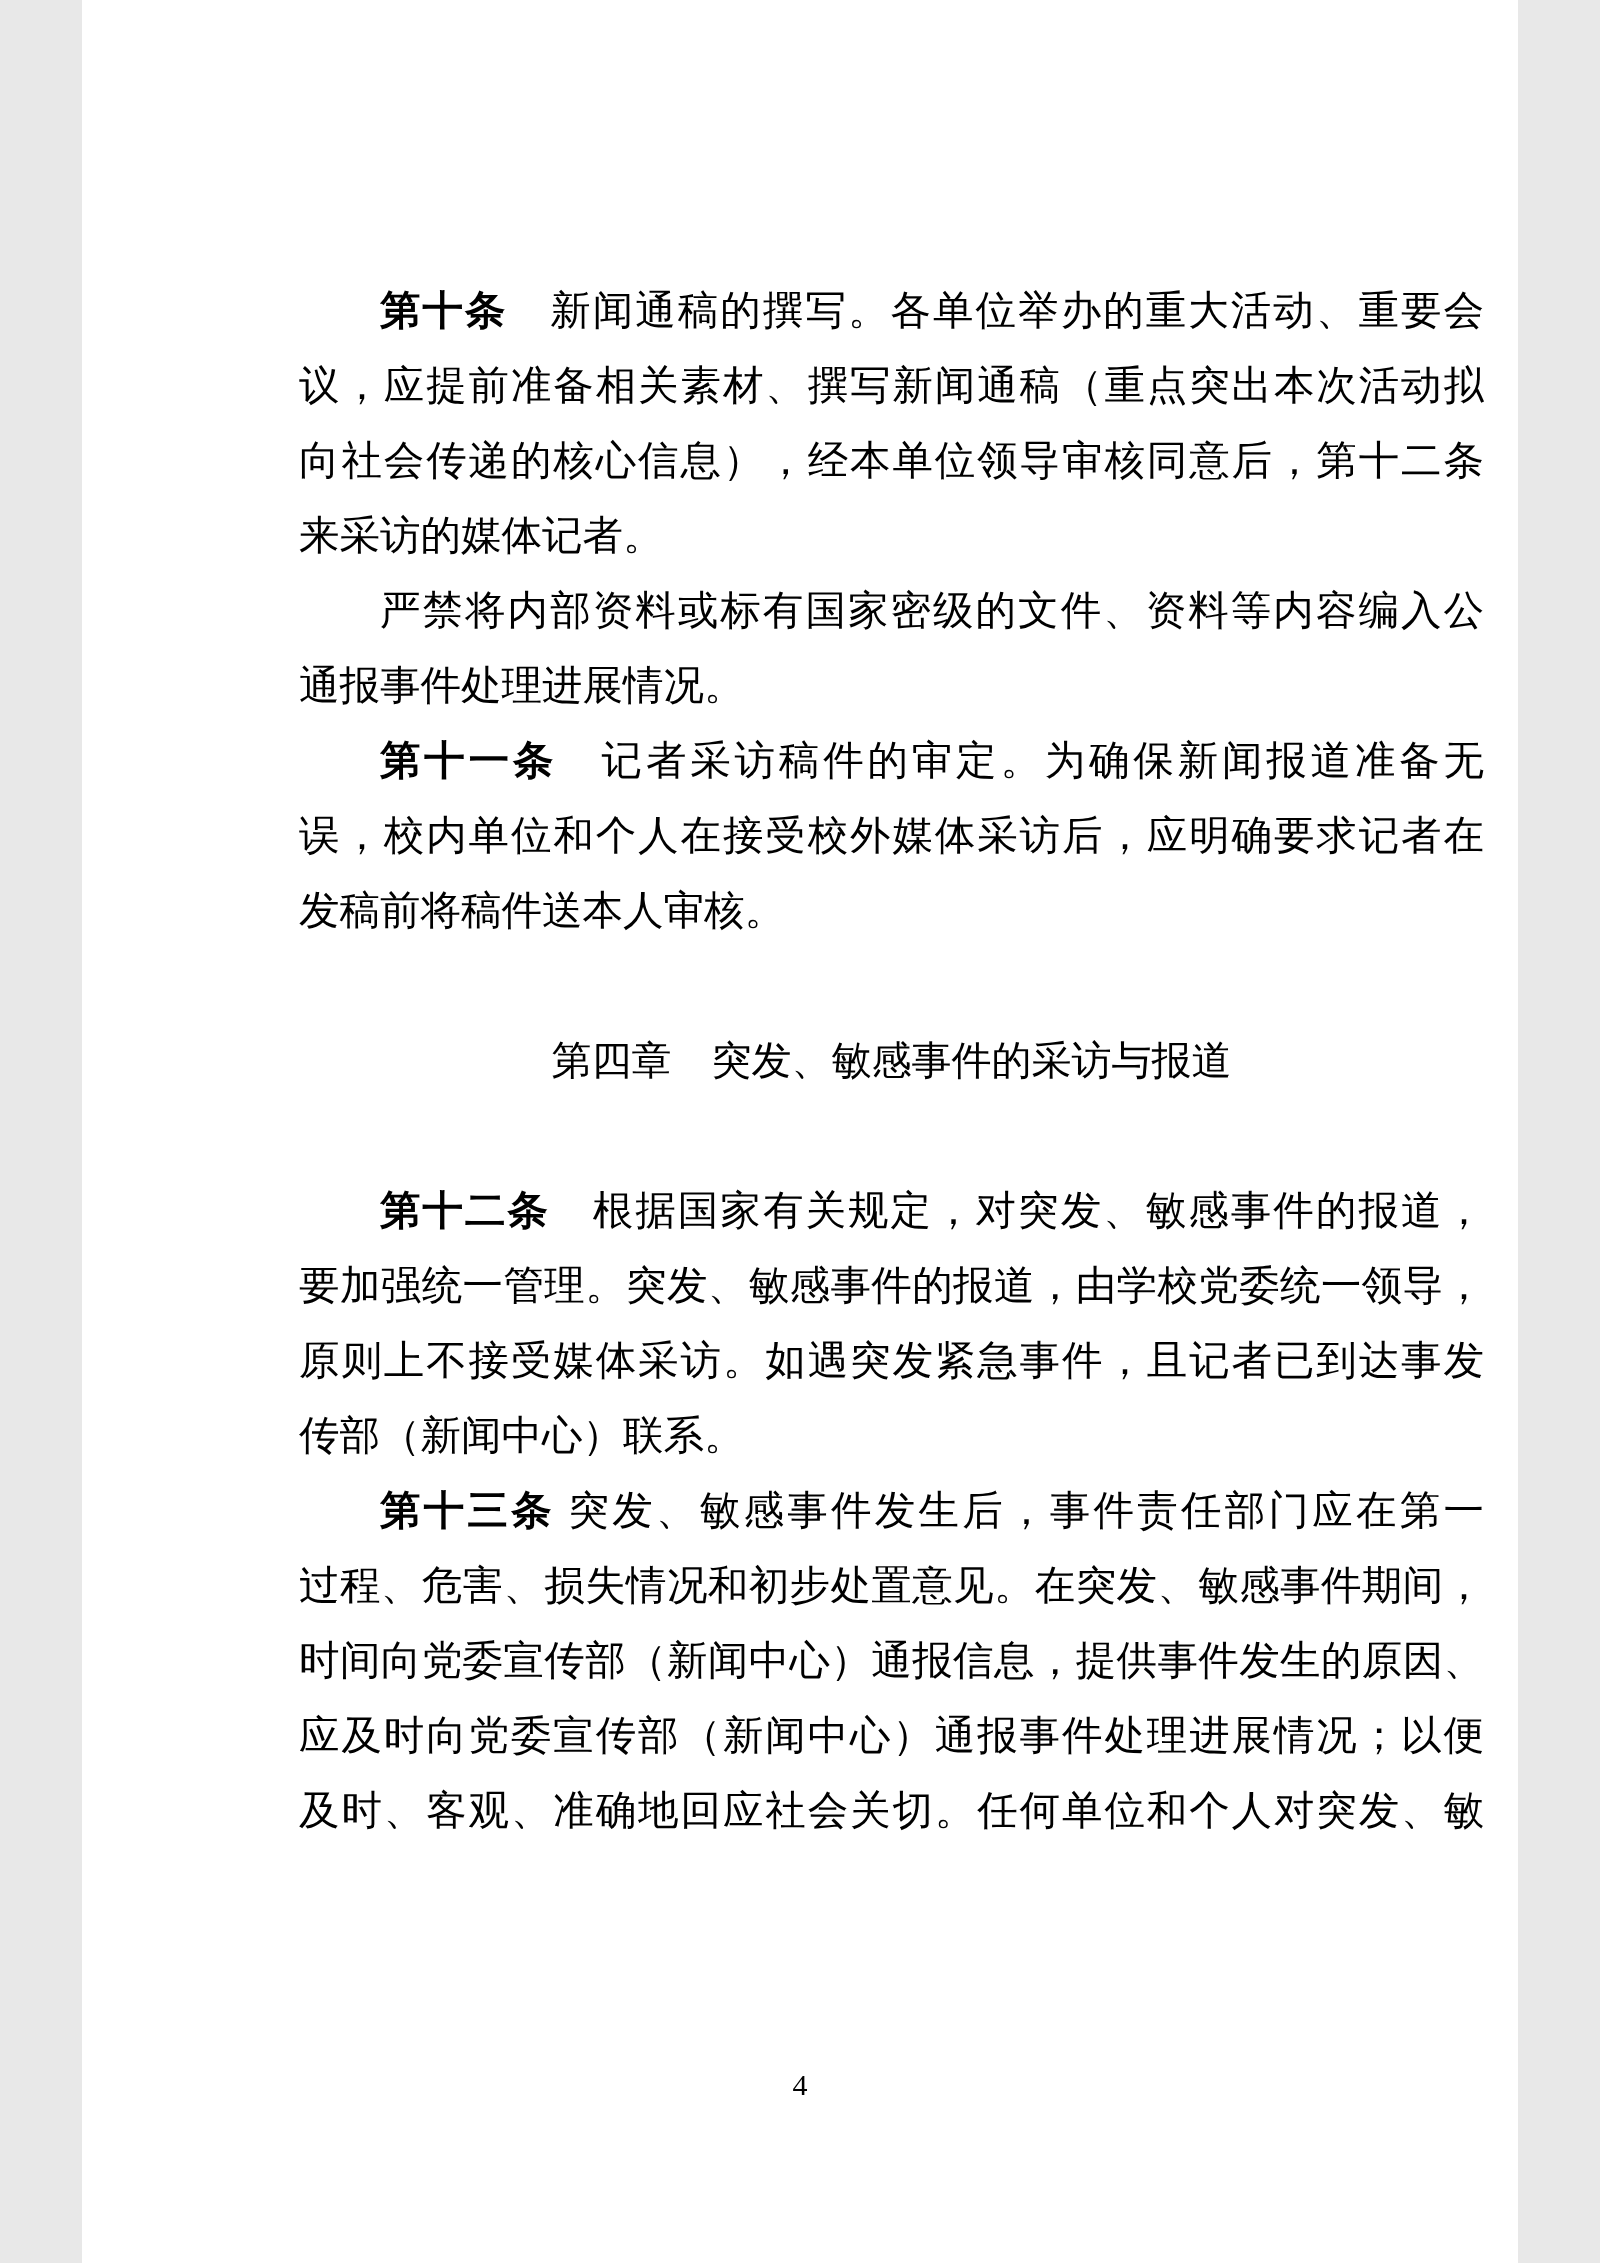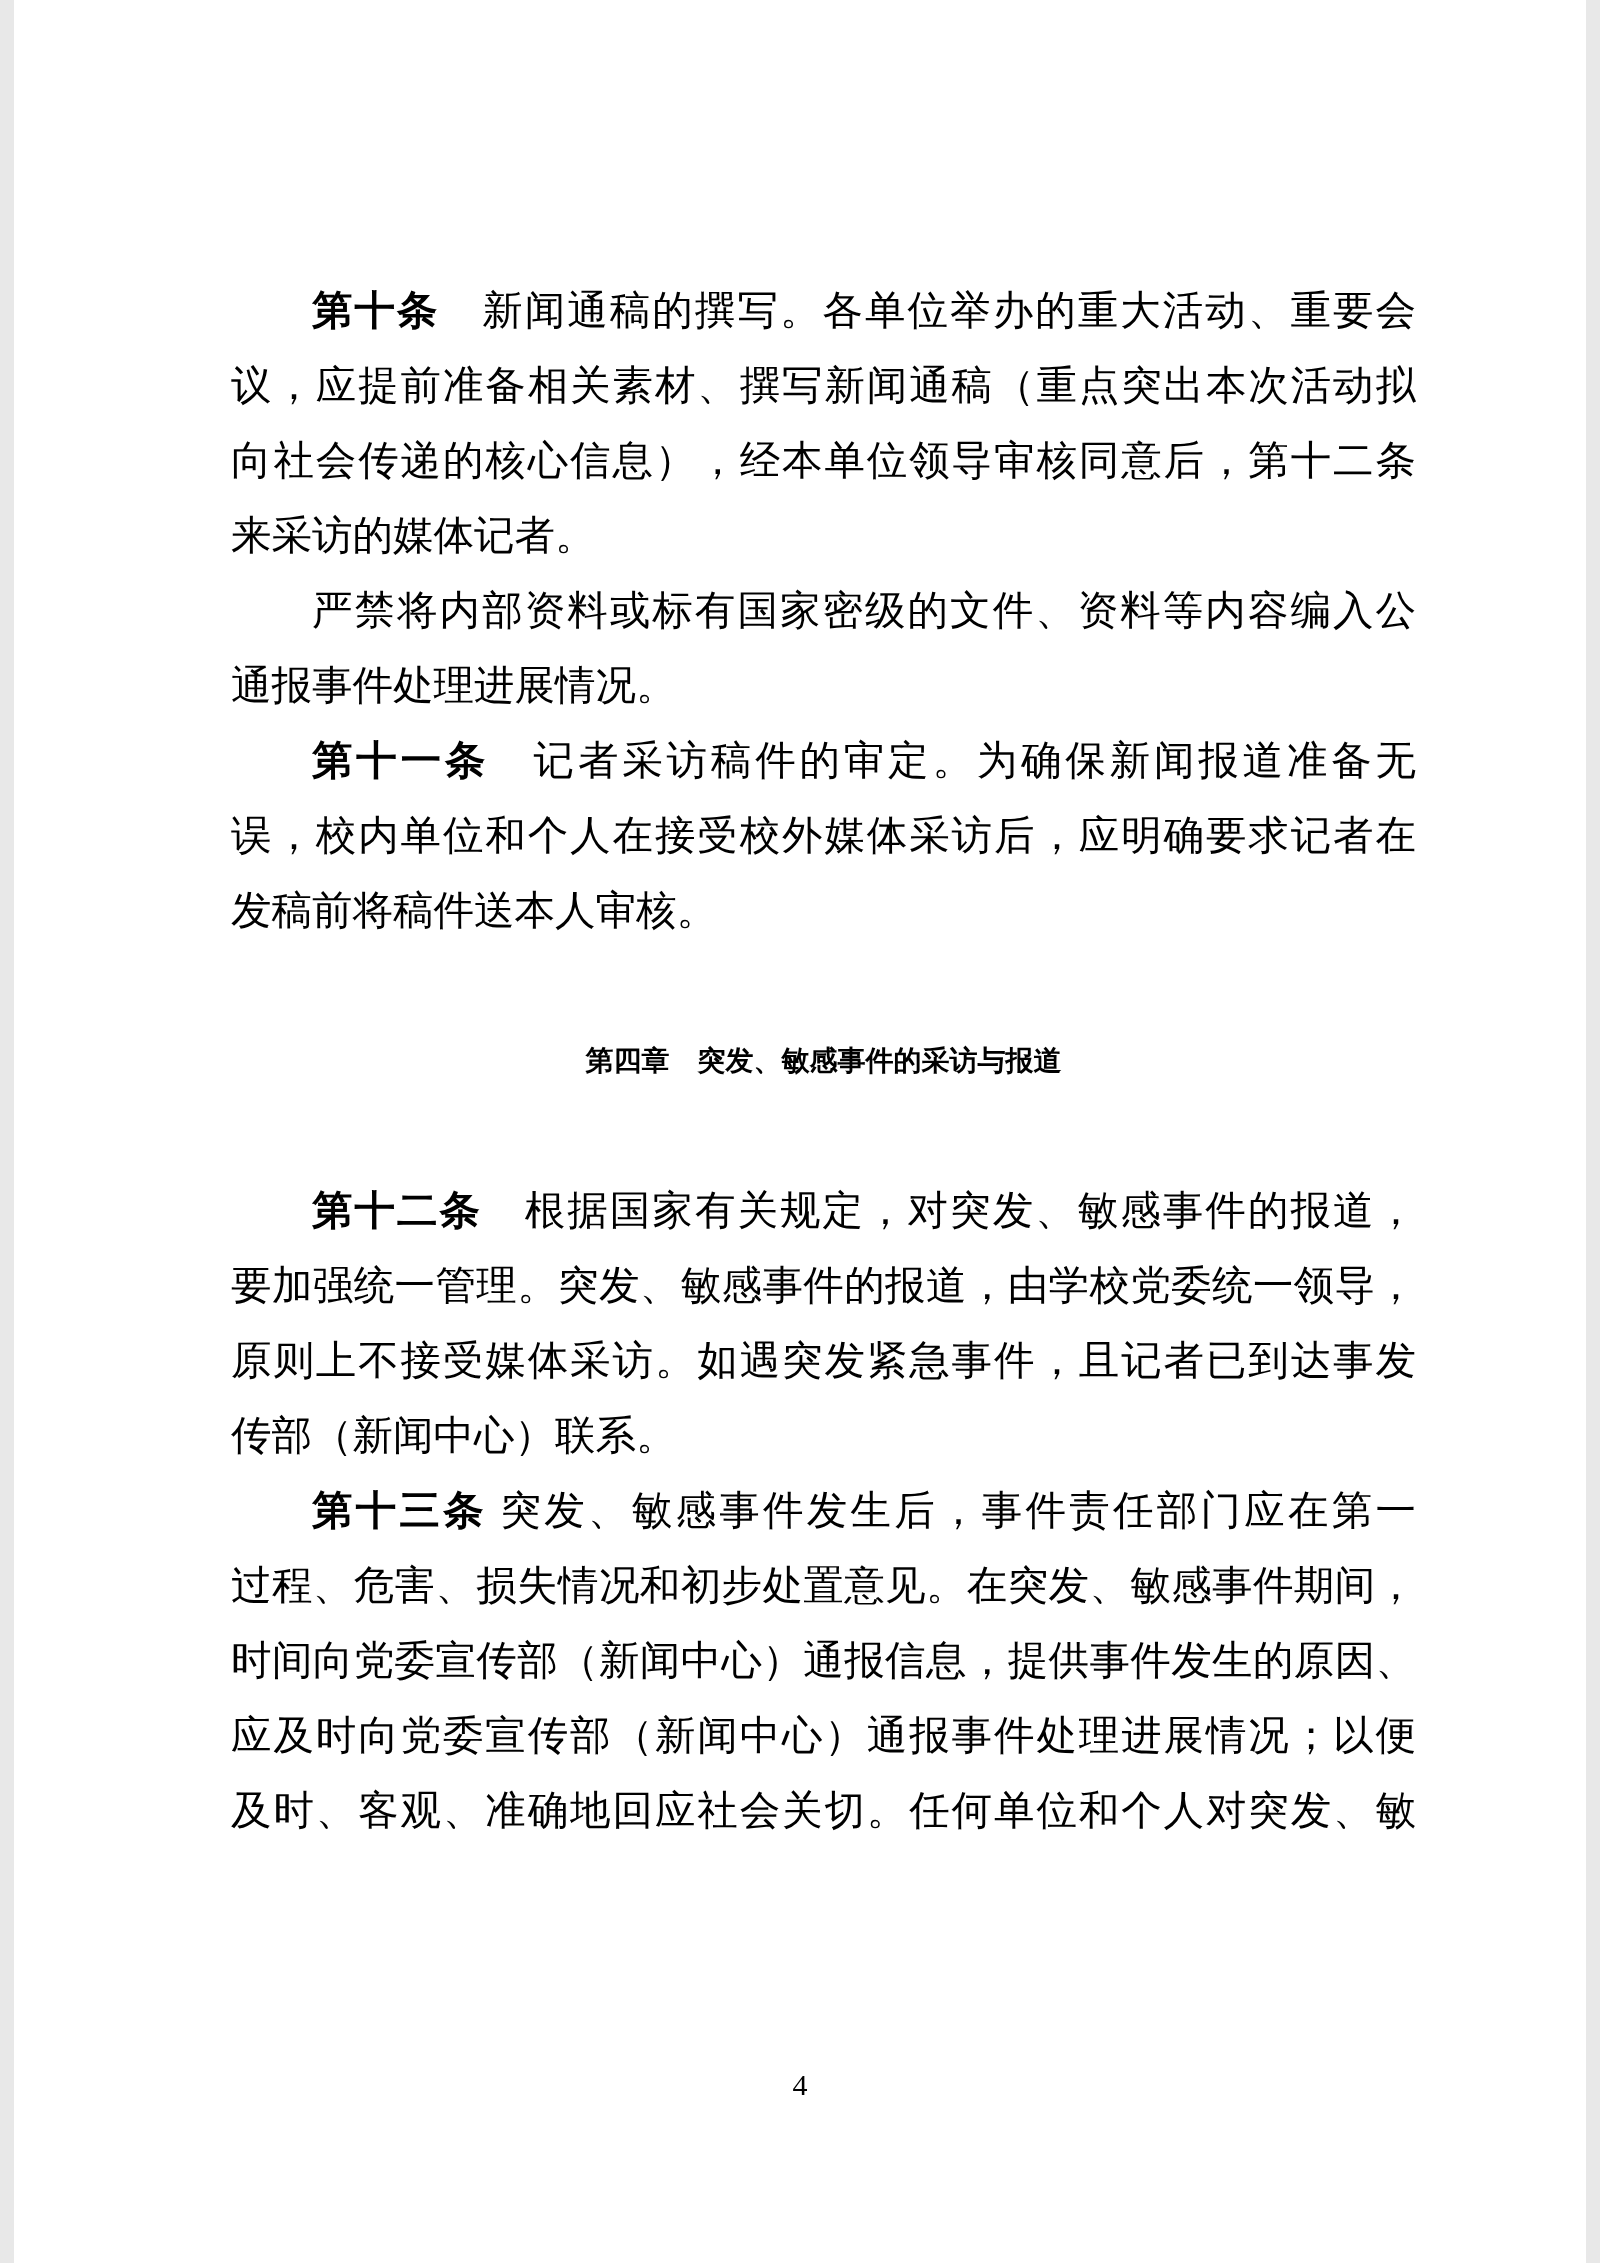--- a/index.html
+++ b/index.html
@@ -1,18 +1,18 @@
 <!DOCTYPE html>
 <html><head>
 <meta charset="utf-8">
 <style>
   html,body{margin:0;padding:0;background:#e8e8e8;}
   .page{
     position:relative;
-    width:1572px;height:2263px;
+    width:1436px;height:2263px;
     margin:0 auto;
     background:#ffffff;
     color:#000;
     font-family:"Liberation Serif","DejaVu Serif",serif;
     overflow:hidden;
   }
   .content{
     position:absolute;
     left:217px;top:273px;
     width:1185px;
@@ -32,25 +32,25 @@
   .line.first{text-indent:81px;}
   .term{
     font-family:"Liberation Sans","DejaVu Sans",sans-serif;
     font-weight:700;
   }
   .sep{white-space:pre;}
   .chapter-heading{
     margin:75px 0;
     height:75px;
     line-height:75px;
-    font-size:28px;
+    font-size:40px;
     text-align:left;
     text-align-last:center;
     font-family:"Liberation Sans","DejaVu Sans",sans-serif;
-    font-weight:700;
+    font-weight:400;
   }
   .page-number{
     position:absolute;
     left:0;right:0;
     top:2068px;
     text-align:center;
     font-size:30px;
     line-height:34px;
   }
 </style>

